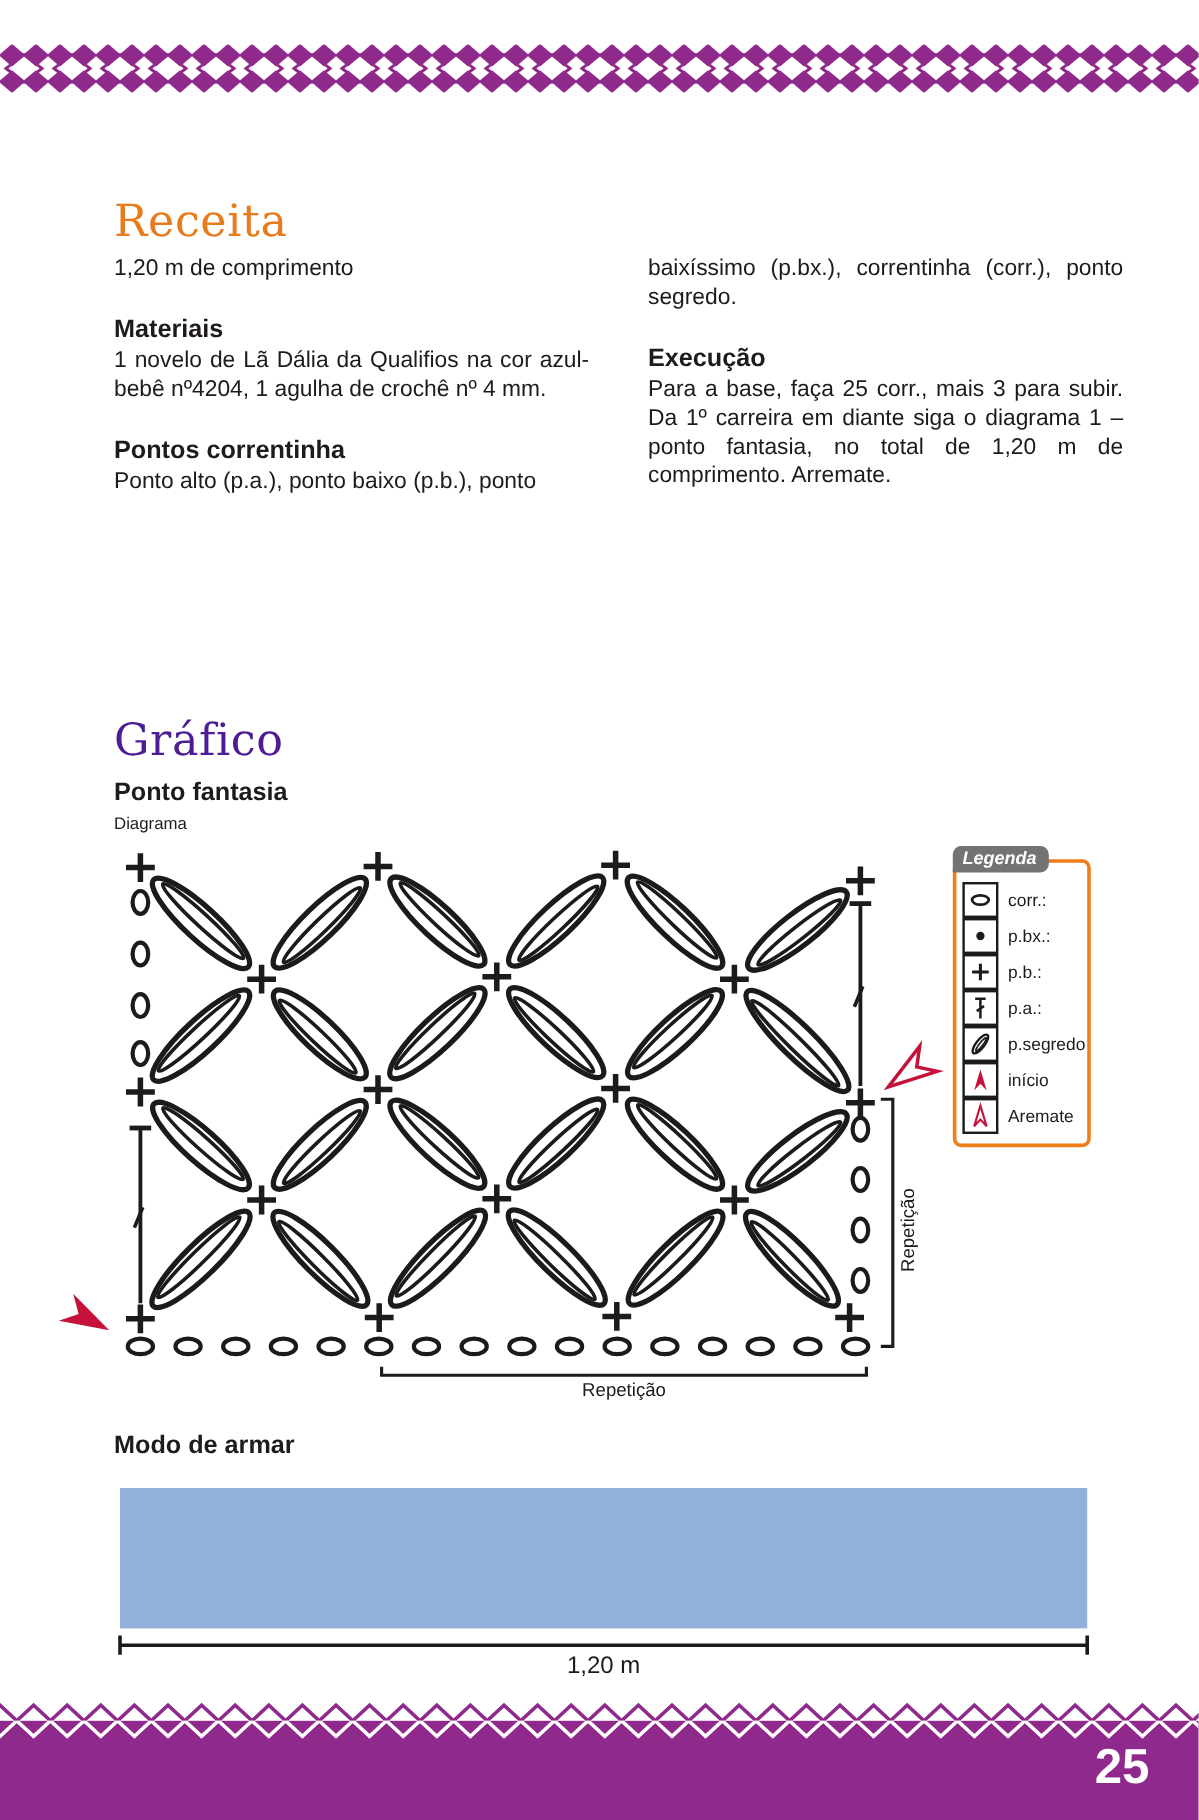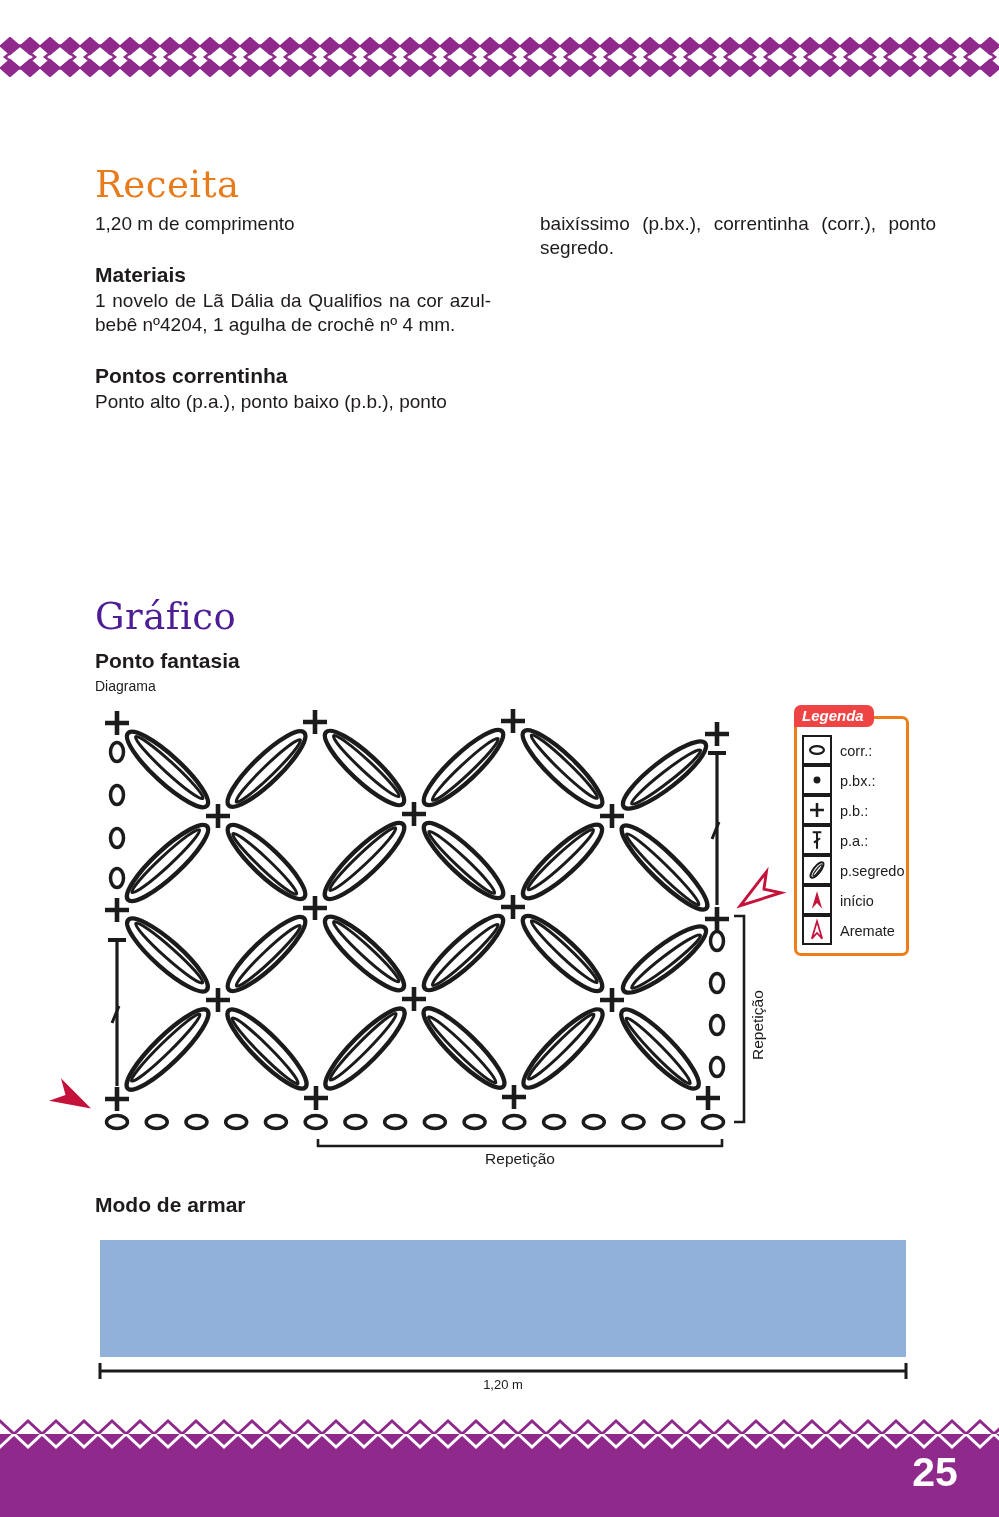--- a/index.html
+++ b/index.html
@@ -38,21 +38,21 @@
     position:absolute;left:747px;top:948px;height:155px;width:22px;
     writing-mode:vertical-rl;transform:rotate(180deg);
     font-size:15.5px;color:#1b1b1b;text-align:center;line-height:22px;
   }
   #repeat-h{
     position:absolute;left:318px;top:1150px;width:404px;text-align:center;
     font-size:15.5px;color:#1b1b1b;
   }
   #assembly-bar{position:absolute;left:100px;top:1240px;width:806px;height:117px;}
   #measure-label{
-    position:absolute;left:100px;top:1377px;width:806px;text-align:center;font-size:13px;color:#1b1b1b;
+    position:absolute;left:100px;top:1377px;width:806px;text-align:center;font-size:20px;color:#1b1b1b;
   }
   #page-number{
     position:absolute;left:900px;top:1449px;width:70px;text-align:center;
     color:#ffffff;font-weight:bold;font-size:41px;
   }
 </style>
 </head>
 <body>
 
 <svg id="top-band-svg" class="abs" style="left:0;top:37px;" width="999" height="40">
@@ -199,20 +199,24 @@
     <p>1 novelo de Lã Dália da Qualifios na cor azul-bebê nº4204, 1 agulha de crochê nº 4 mm.</p>
   </div>
   <div class="section">
     <h3>Pontos correntinha</h3>
     <p>Ponto alto (p.a.), ponto baixo (p.b.), ponto</p>
   </div>
 </div>
 
 <div class="col" style="left:518px;margin-left:22px;">
   <p>baixíssimo (p.bx.), correntinha (corr.), ponto segredo.</p>
+  <div class="section">
+    <h3>Execução</h3>
+    <p>Para a base, faça 25 corr., mais 3 para subir. Da 1º carreira em diante siga o diagrama 1 – ponto fantasia, no total de 1,20 m de comprimento. Arremate.</p>
+  </div>
 </div>
 
 <div class="abs orange-title" style="left: 95px; top: 598px; color: #4c1d95;">Gráfico</div>
 <div class="abs sub-bold" style="left:95px;top:648px;">Ponto fantasia</div>
 <div class="abs caption" style="left:95px;top:675px;">Diagrama</div>
 
 <svg id="diagram" class="abs" style="left:40px;top:700px;" width="750" height="480" viewBox="40 700 750 480">
     <g transform="translate(167.5 769.5) rotate(-137.4)">
       <ellipse cx="0" cy="0" rx="53.6476510887299" ry="13.5" fill="#fff" stroke="#1b1b1b" stroke-width="4.4"></ellipse>
       <ellipse cx="0" cy="2.6" rx="45.6476510887299" ry="5.4" fill="none" stroke="#1b1b1b" stroke-width="3"></ellipse>
@@ -364,21 +368,21 @@
     </g>
     <g transform="translate(757 894) rotate(-125) scale(1.7)">
       <path d="M 0 -12 L 7.5 12 L 0 5 L -7.5 12 Z" fill="#fff" stroke="#c4123a" stroke-width="1.7"></path>
     </g>
   </svg>
 
 <div id="repeat-v">Repetição</div>
 <div id="repeat-h">Repetição</div>
 
 <div id="legend-box" style="border-color: rgb(238, 125, 26);">
-  <div id="legend-tab" style="background: #ef4444; font-style: italic;">Legenda</div>
+  <div id="legend-tab" style="background: #737373; font-style: italic;">Legenda</div>
   <div id="legend-rows">
       <div class="legend-row">
         <div class="legend-sym">
           <svg width="26" height="26" viewBox="0 0 30 30">
             <ellipse cx="15" cy="15" rx="8" ry="4.5" fill="none" stroke="#1b1b1b" stroke-width="2.6"></ellipse>
           </svg>
         </div>
         <div class="legend-lab">corr.:</div>
       </div>
       <div class="legend-row">

